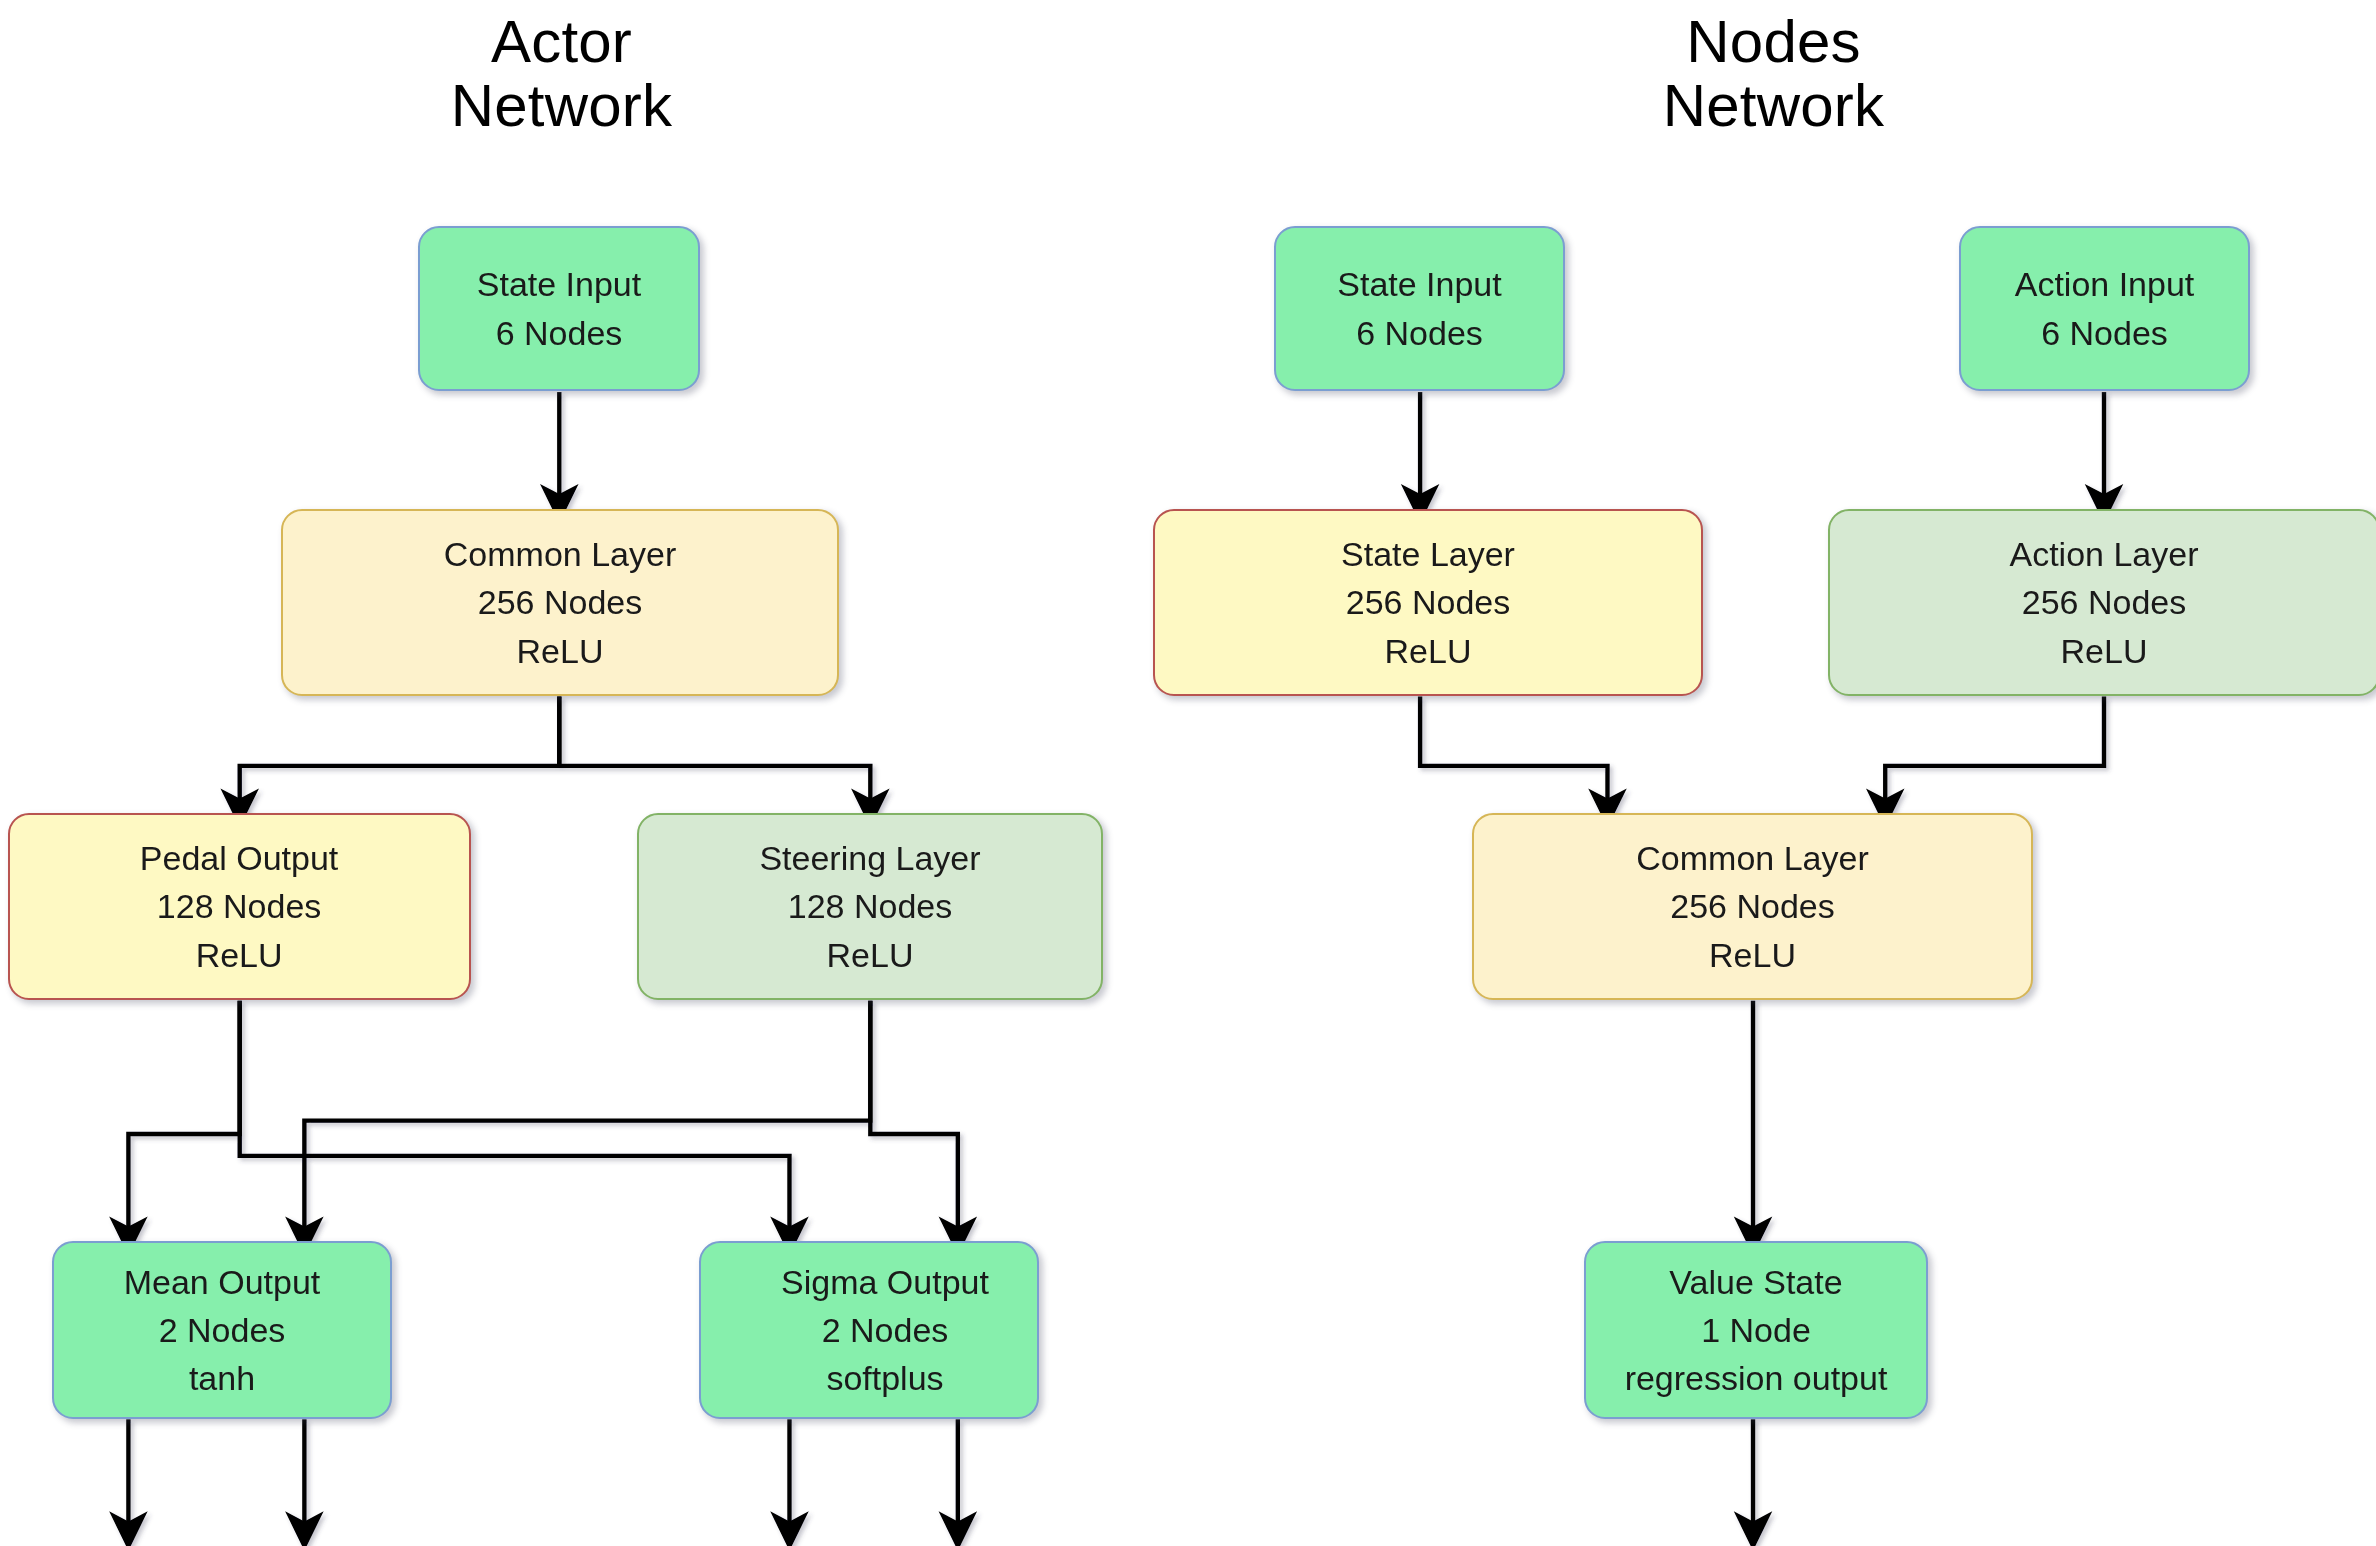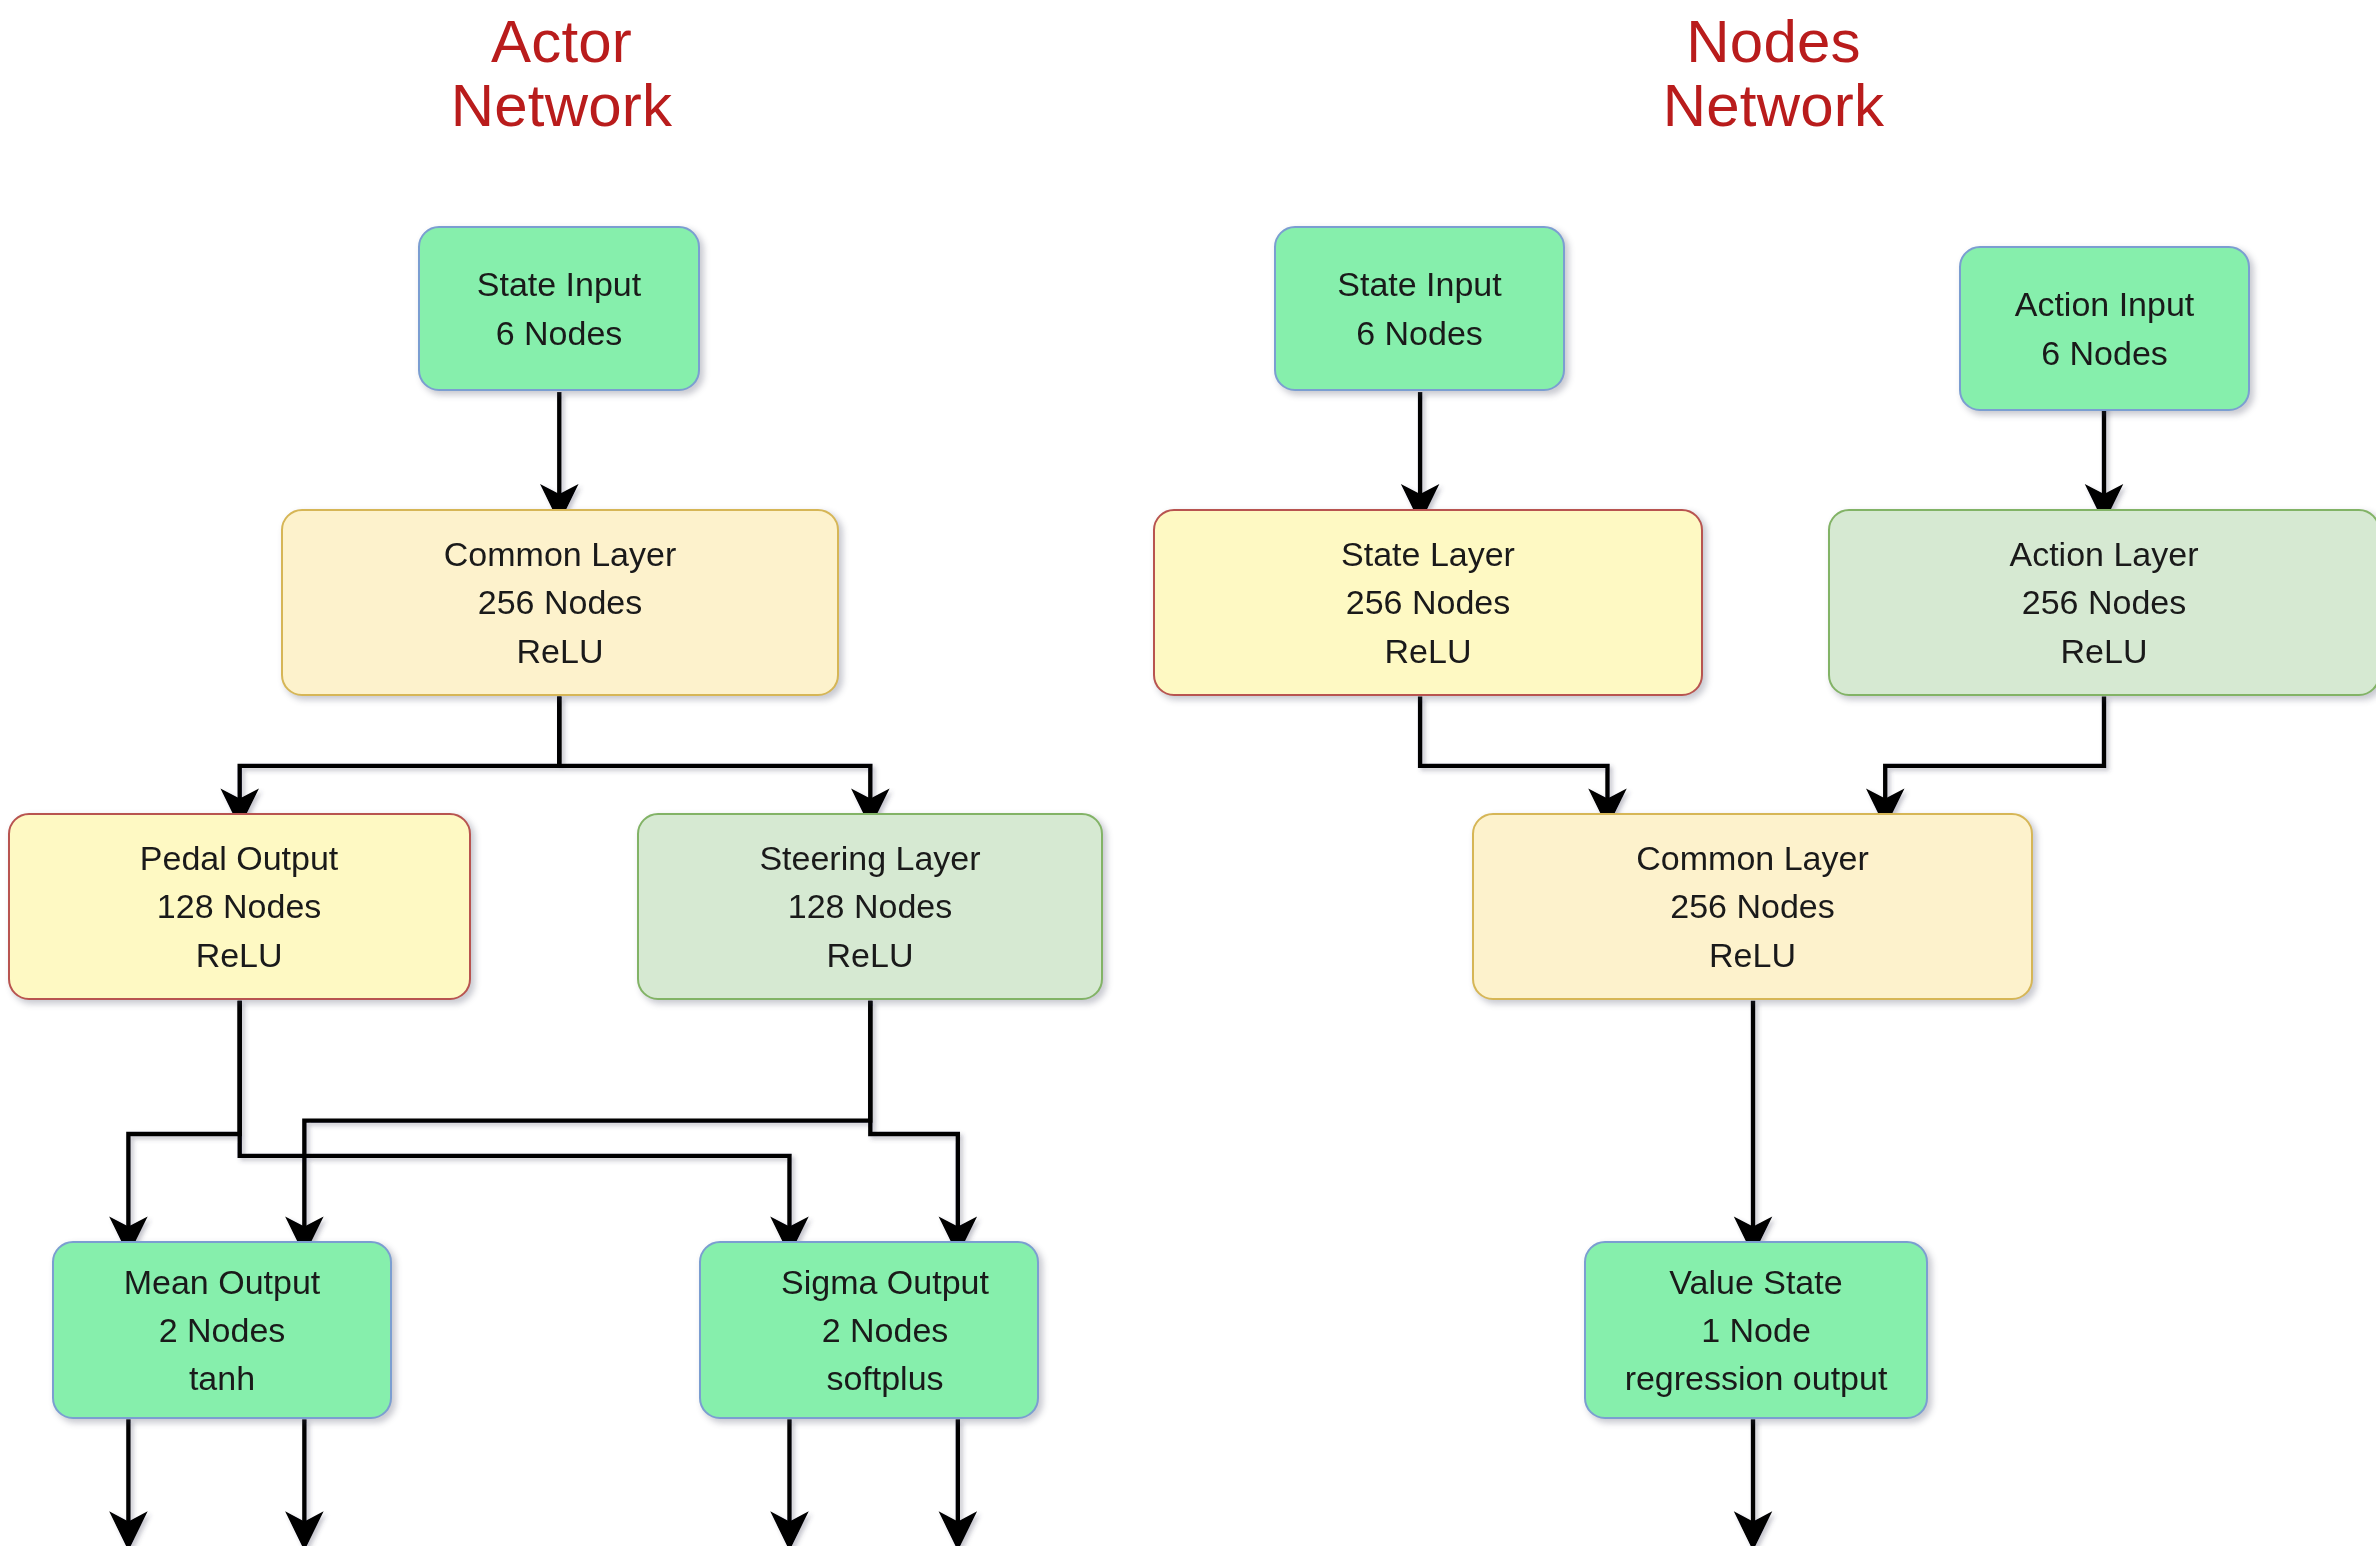--- a/index.html
+++ b/index.html
@@ -25,21 +25,21 @@
     top: 0;
     width: 2377px;
     height: 1547px;
     pointer-events: none;
   }
   .title {
     position: absolute;
     text-align: center;
     font-size: 60px;
     line-height: 1.08;
-    color: #b91c1c;
+    color: #000000;
     font-weight: 400;
     letter-spacing: 0.2px;
   }
   .node {
     position: absolute;
     box-sizing: border-box;
     border-radius: 21px;
     border-width: 2.4px;
     border-style: solid;
     display: flex;
@@ -151,21 +151,21 @@
   <div class="title" style="left:1550px; top:9.5px; width:447px;">
     <div>Nodes</div>
     <div>Network</div>
   </div>
 
   <div class="node blue" style="left:1274px; top:226px; width:291px; height:165px;">
     <span class="ln">State Input</span>
     <span class="ln">6 Nodes</span>
   </div>
 
-  <div class="node blue" style="left:1959px; top:226px; width:291px; height:165px;margin-top:20px;">
+  <div class="node blue" style="left:1959px; top:226px; width:291px; height:165px;">
     <span class="ln">Action Input</span>
     <span class="ln">6 Nodes</span>
   </div>
 
   <div class="node red" style="left:1153px; top:509px; width:550px; height:187px;">
     <span class="ln">State Layer</span>
     <span class="ln">256 Nodes</span>
     <span class="ln">ReLU</span>
   </div>
 

